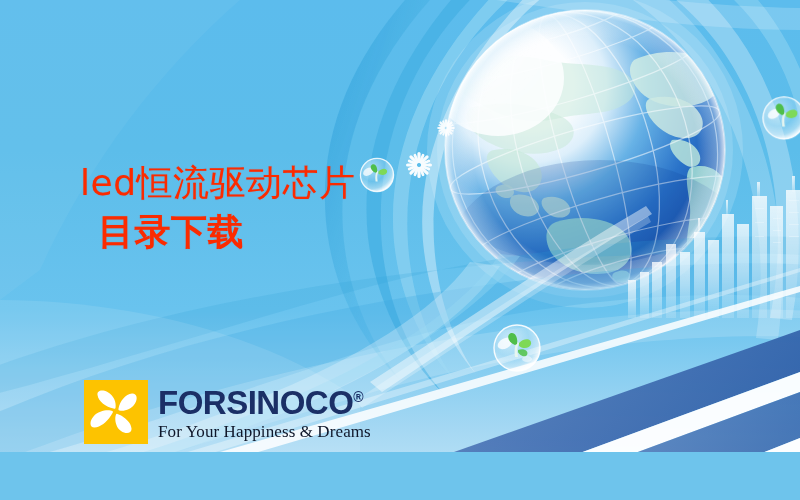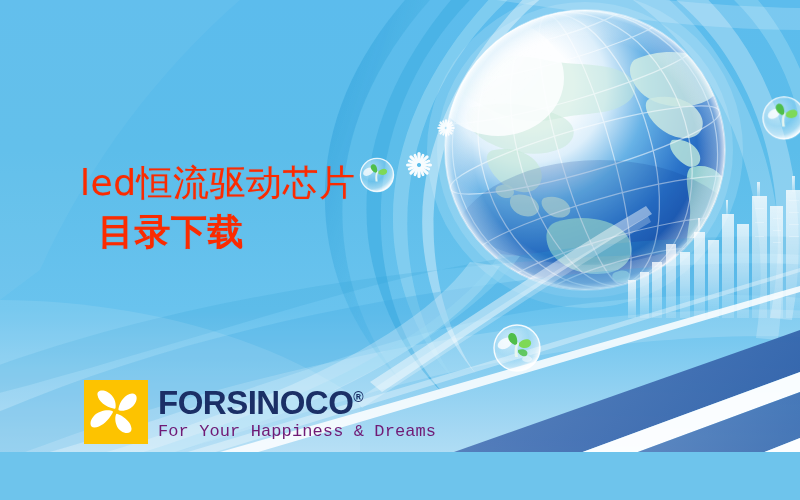--- a/index.html
+++ b/index.html
@@ -44,23 +44,23 @@
     font-family:"Liberation Sans",sans-serif;
     font-weight:bold;
     font-size:33px;
     letter-spacing:-0.5px;
     color:#1b2f66;
     line-height:1;
     white-space:nowrap;
   }
   #logo-name sup{font-size:14px;vertical-align:super;letter-spacing:0;}
   #logo-tag{
-    font-family:Liberation Mono, monospace;
+    font-family:Liberation Serif, serif;
     font-size:17px;
-    color:#701a75;
+    color:#0f172a;
     line-height:1;
     margin-top:4px;
     letter-spacing:0.1px;
     white-space:nowrap;
   }
 </style>
 </head>
 <body>
 
 <div id="stage">

